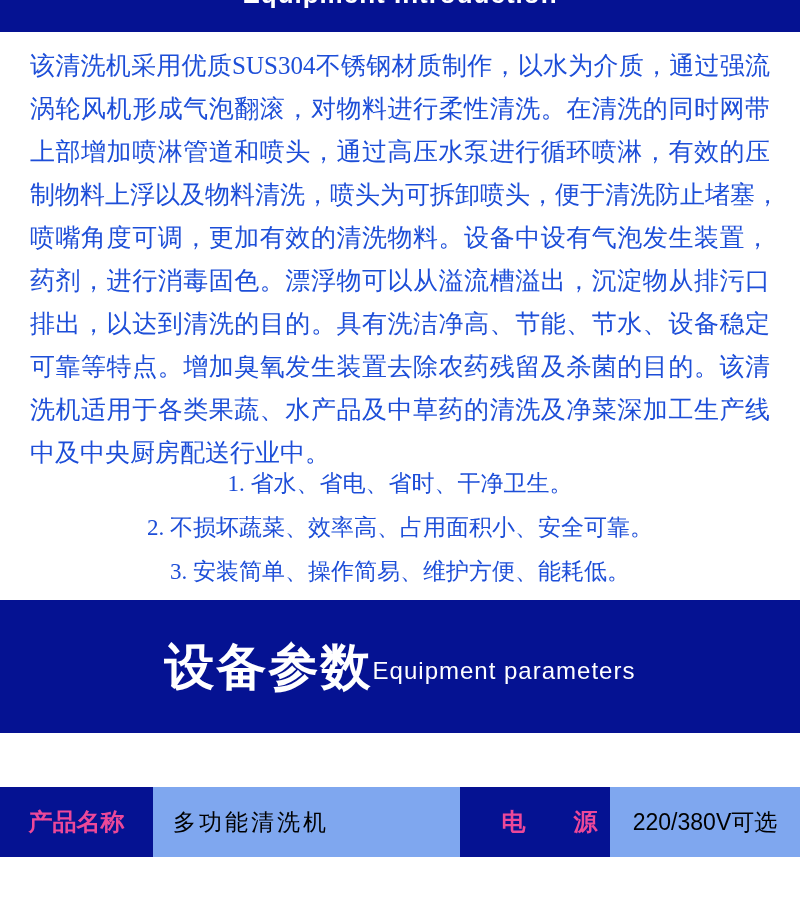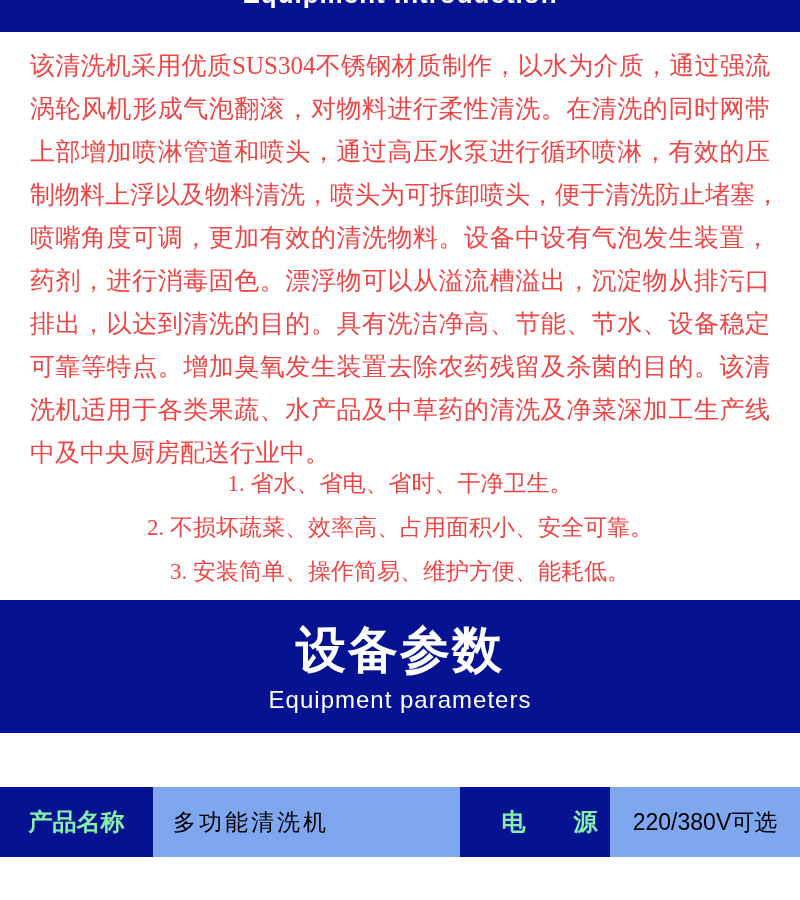--- a/index.html
+++ b/index.html
@@ -16,53 +16,53 @@
   .top-bar{
     height:32px;background:var(--navy);position:relative;overflow:hidden;
   }
   .cut-title{
     position:absolute;top:-19px;left:0;right:0;text-align:center;
     color:#ffffff;font-size:26px;line-height:27px;letter-spacing:1px;font-weight:bold;
     white-space:nowrap;
   }
   
   .intro{
-    padding:0 30px;color:#ef4444;
+    padding:0 30px;color:#1d4ed8;
     font-family:"Liberation Serif","DejaVu Serif",serif;
   }
   .para{margin-top:12px;}
   .para-line{
     font-size:25px;line-height:43px;height:43px;white-space:nowrap;
     text-align:justify;text-align-last:justify;
   }
   .para-line.short{text-align:center;text-align-last:left;}
   .features{margin-top:-12px;}
   .feature-item{
     font-size:23px;line-height:44px;height:44px;white-space:nowrap;text-align:center;
   }
   
   .banner{
     margin-top:6px;height:133px;background:var(--navy);color:#ffffff;
-    display:flex;flex-direction:column;align-items:center;justify-content:center;
+    display:flex;flex-direction:row;align-items:center;justify-content:center;
   }
   .banner-title{
     font-size:50px;line-height:58px;font-weight:bold;letter-spacing:2px;
   }
   .banner-subtitle{
     margin-top:8px;font-size:24px;line-height:26px;letter-spacing:1px;
   }
   
   .spec-row{
     margin-top:54px;height:70px;display:flex;
   }
   .spec-cell{
     display:flex;align-items:center;height:70px;
   }
   .spec-label{
-    background:var(--navy);color:#86efac;font-weight:bold;font-size:24px;
+    background:var(--navy);color:#ec4899;font-weight:bold;font-size:24px;
     justify-content:center;white-space:pre;
   }
   .spec-value{
     background:var(--light-blue);color:#000000;font-size:23px;white-space:pre;
   }
   .cell-product-label{width:153px;}
   .cell-product-value{width:307px;justify-content:flex-start;padding-left:20px;letter-spacing:3px;}
   .cell-power-label{width:150px;padding-left:29px;}
   .cell-power-value{width:190px;justify-content:center;}
 </style>

